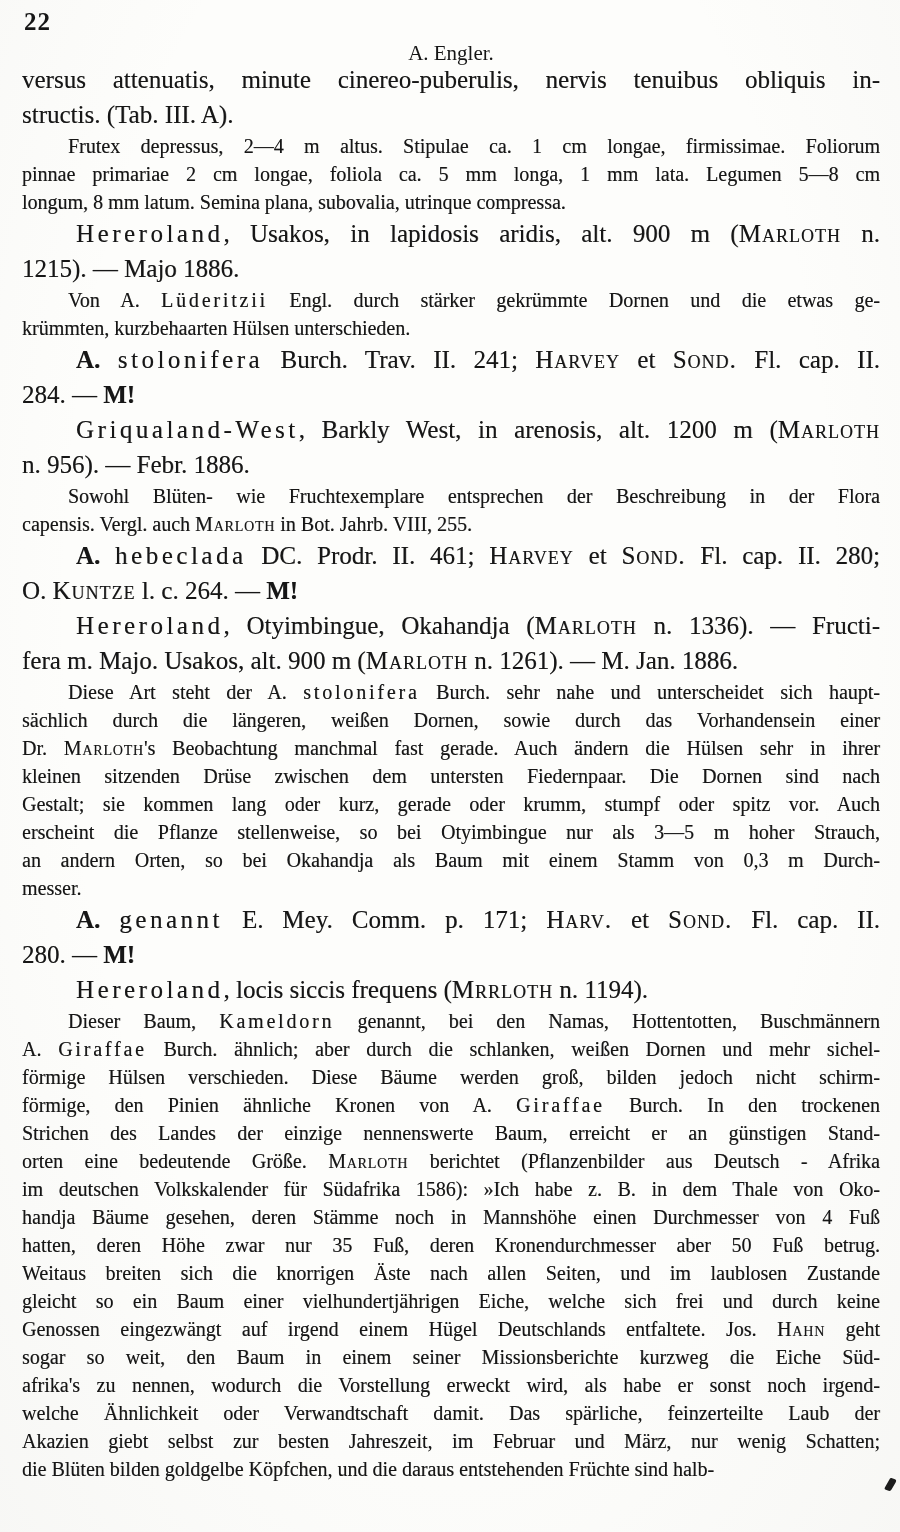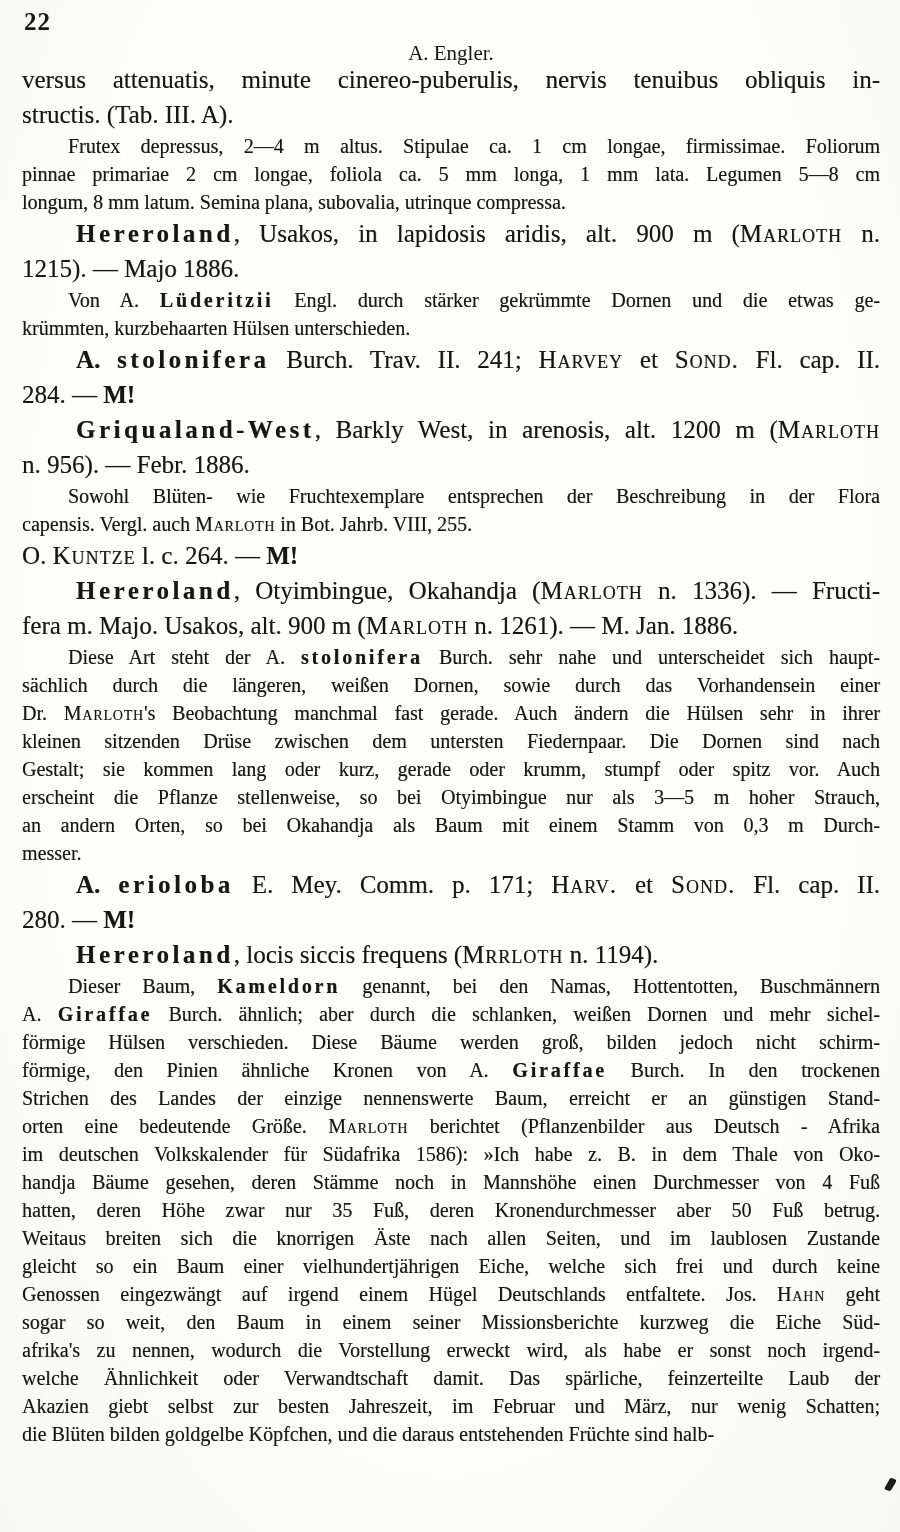--- a/index.html
+++ b/index.html
@@ -41,21 +41,21 @@
     text-align: left;
     white-space: normal;
     text-shadow: 0.35px 0.35px 0 rgba(10,10,10,0.45);
   }
   .main .line { font-size: 25px; line-height: 35px; }
   .petit .line { font-size: 20px; line-height: 28px; }
   .line.just { text-align: justify; text-align-last: justify; }
   .line.first.mainp { padding-left: 54px; }
   .line.first.petitp { padding-left: 46px; }
   .sc { font-variant: small-caps; letter-spacing: 0.04em; }
-  .spaced { letter-spacing: 0.14em; font-weight: bold; }
+  .spaced { letter-spacing: 0.14em; }
   .bold { font-weight: bold; }
   .ink-speck {
     position: absolute;
     right: 6px; top: 1478px;
     width: 7px; height: 13px;
     background: #1c1c1c;
     transform: rotate(18deg) skewX(-12deg);
     border-radius: 1px 3px 2px 2px;
   }
 </style>
@@ -91,38 +91,39 @@
       </div>
       <div class="para main">
         <div class="line just first mainp"><span class="spaced">Griqualand-West</span><span>, Barkly West, in arenosis, alt. 1200 m (</span><span class="sc">Marloth</span></div>
         <div class="line"><span>n. 956). — Febr. 1886.</span></div>
       </div>
       <div class="para petit">
         <div class="line just first petitp"><span>Sowohl Blüten- wie Fruchtexemplare entsprechen der Beschreibung in der Flora</span></div>
         <div class="line"><span>capensis.  Vergl. auch </span><span class="sc">Marloth</span><span> in Bot. Jahrb. VIII, 255.</span></div>
       </div>
       <div class="para main">
+        <div class="line just first mainp"><span class="bold">A.</span><span> </span><span class="spaced">hebeclada</span><span> DC.  Prodr. II. 461; </span><span class="sc">Harvey</span><span> et </span><span class="sc">Sond.</span><span> Fl. cap. II. 280;</span></div>
         <div class="line"><span>O. </span><span class="sc">Kuntze</span><span> l. c. 264. — </span><span class="bold">M!</span></div>
       </div>
       <div class="para main">
         <div class="line just first mainp"><span class="spaced">Hereroland</span><span>, Otyimbingue, Okahandja (</span><span class="sc">Marloth</span><span> n. 1336). — Fructi-</span></div>
         <div class="line"><span>fera m. Majo.  Usakos, alt. 900 m (</span><span class="sc">Marloth</span><span> n. 1261). — M. Jan. 1886.</span></div>
       </div>
       <div class="para petit">
         <div class="line just first petitp"><span>Diese Art steht der A. </span><span class="spaced">stolonifera</span><span> Burch. sehr nahe und unterscheidet sich haupt-</span></div>
         <div class="line just"><span>sächlich durch die längeren, weißen Dornen, sowie durch das Vorhandensein einer</span></div>
         <div class="line just"><span>Dr. </span><span class="sc">Marloth</span><span>'s Beobachtung manchmal fast gerade.  Auch ändern die Hülsen sehr in ihrer</span></div>
         <div class="line just"><span>kleinen sitzenden Drüse zwischen dem untersten Fiedernpaar.  Die Dornen sind nach</span></div>
         <div class="line just"><span>Gestalt; sie kommen lang oder kurz, gerade oder krumm, stumpf oder spitz vor.  Auch</span></div>
         <div class="line just"><span>erscheint die Pflanze stellenweise, so bei Otyimbingue nur als 3—5 m hoher Strauch,</span></div>
         <div class="line just"><span>an andern Orten, so bei Okahandja als Baum mit einem Stamm von 0,3 m Durch-</span></div>
         <div class="line"><span>messer.</span></div>
       </div>
       <div class="para main">
-        <div class="line just first mainp"><span class="bold">A.</span><span> </span><span class="spaced">erioloba</span><span> E. Mey.  Comm. p. 171; </span><span class="sc">Harv.</span><span> et </span><span class="sc">Sond.</span><span>  Fl. cap. II.</span></div>
+        <div class="line just first mainp"><span class="bold">A.</span><span> </span><span class="spaced">genannt</span><span> E. Mey.  Comm. p. 171; </span><span class="sc">Harv.</span><span> et </span><span class="sc">Sond.</span><span>  Fl. cap. II.</span></div>
         <div class="line"><span>280. — </span><span class="bold">M!</span></div>
       </div>
       <div class="para main">
         <div class="line first mainp"><span class="spaced">Hereroland</span><span>, locis siccis frequens (</span><span class="sc">Mrrloth</span><span> n. 1194).</span></div>
       </div>
       <div class="para petit">
         <div class="line just first petitp"><span>Dieser Baum, </span><span class="spaced">Kameldorn</span><span> genannt, bei den Namas, Hottentotten, Buschmännern</span></div>
         <div class="line just"><span>A. </span><span class="spaced">Giraffae</span><span> Burch. ähnlich; aber durch die schlanken, weißen Dornen und mehr sichel-</span></div>
         <div class="line just"><span>förmige Hülsen verschieden.  Diese Bäume werden groß, bilden jedoch nicht schirm-</span></div>
         <div class="line just"><span>förmige, den Pinien ähnliche Kronen von A. </span><span class="spaced">Giraffae</span><span> Burch.  In den trockenen</span></div>

